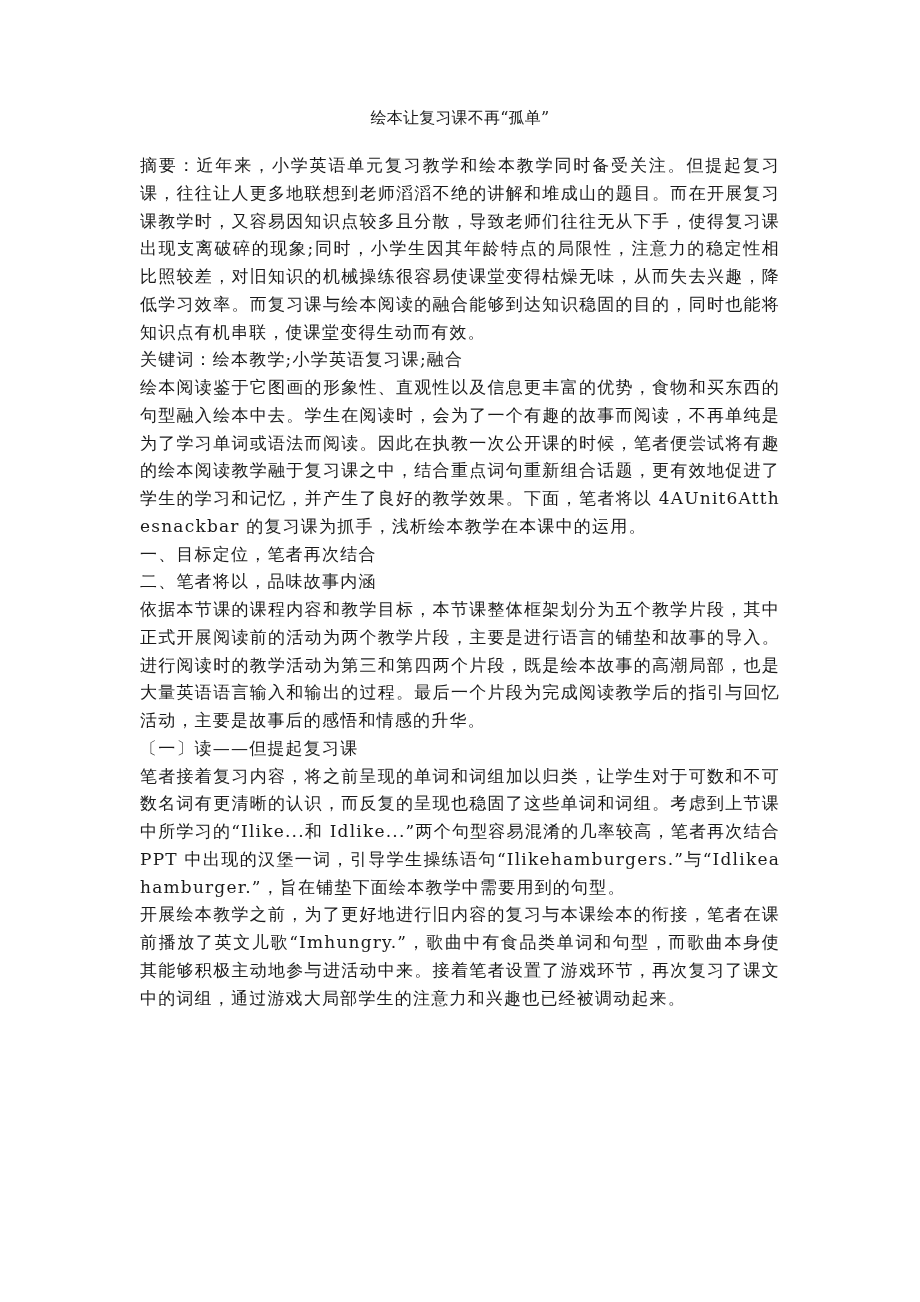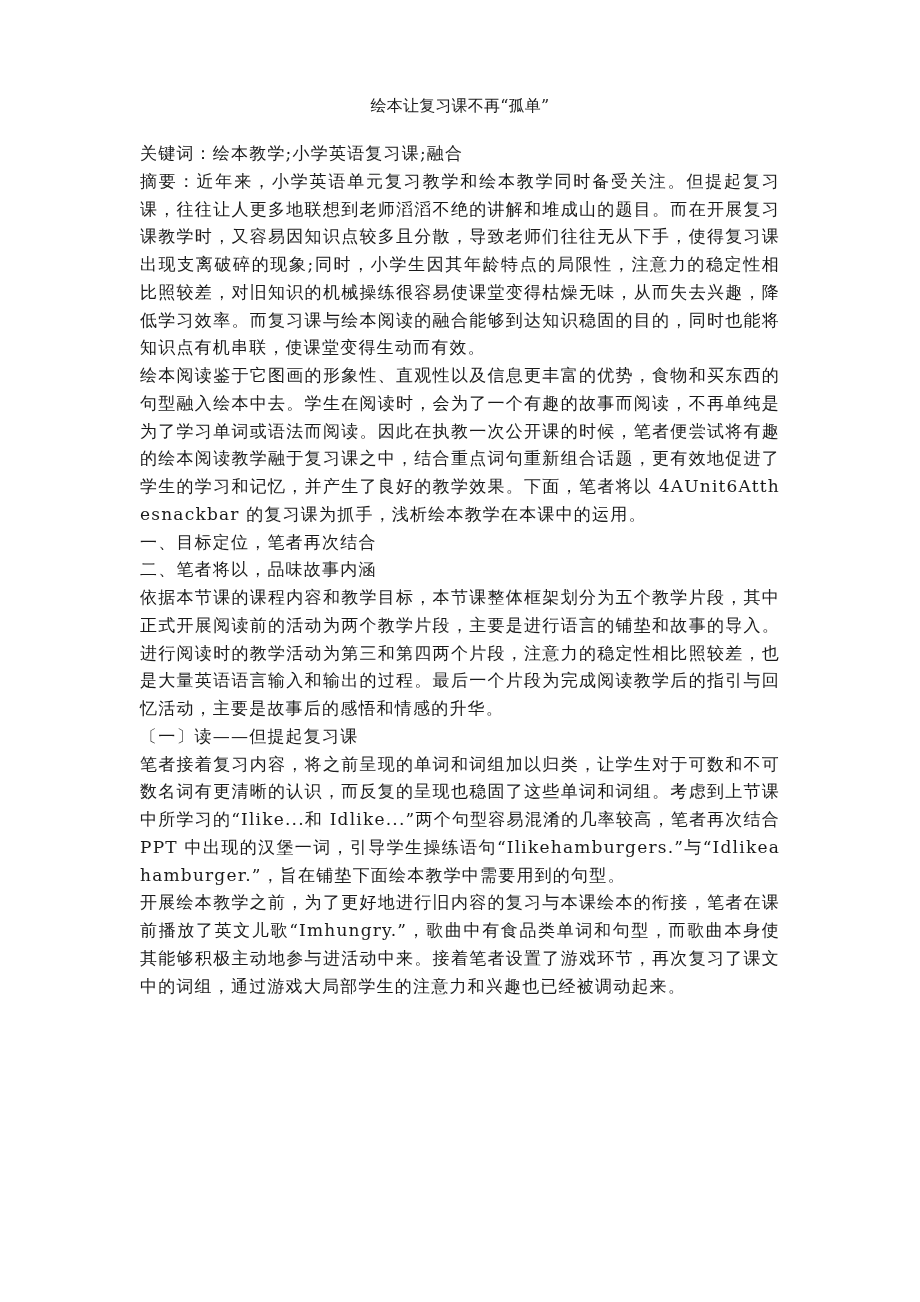--- a/index.html
+++ b/index.html
@@ -11,21 +11,21 @@
     width: 920px;
     height: 1302px;
     position: relative;
     overflow: hidden;
     color: #1a1a1a;
     font-family: "DejaVu Serif", "Liberation Serif", serif;
   }
   .page {
     position: absolute;
     left: 140px;
-    top: 96px;
+    top: 108px;
     width: 640px;
   }
   .title {
     text-align: center;
     font-size: 16px;
     line-height: 20px;
     height: 20px;
     margin: 0 0 24px 0;
     font-weight: normal;
     letter-spacing: 0.2px;
@@ -46,22 +46,22 @@
     font-weight: normal;
     letter-spacing: 1.2px;
   }
 </style>
 </head>
 <body>
 
 <main class="page">
   <h1 class="title">绘本让复习课不再“孤单”</h1>
 
+  <p class="para">摘要：近年来，小学英语单元复习教学和绘本教学同时备受关注。但提起复习课，往往让人更多地联想到老师滔滔不绝的讲解和堆成山的题目。而在开展复习课教学时，又容易因知识点较多且分散，导致老师们往往无从下手，使得复习课出现支离破碎的现象;同时，小学生因其年龄特点的局限性，注意力的稳定性相比照较差，对旧知识的机械操练很容易使课堂变得枯燥无味，从而失去兴趣，降低学习效率。而复习课与绘本阅读的融合能够到达知识稳固的目的，同时也能将知识点有机串联，使课堂变得生动而有效。</p>
   <p class="para">关键词：绘本教学;小学英语复习课;融合</p>
-  <p class="para">摘要：近年来，小学英语单元复习教学和绘本教学同时备受关注。但提起复习课，往往让人更多地联想到老师滔滔不绝的讲解和堆成山的题目。而在开展复习课教学时，又容易因知识点较多且分散，导致老师们往往无从下手，使得复习课出现支离破碎的现象;同时，小学生因其年龄特点的局限性，注意力的稳定性相比照较差，对旧知识的机械操练很容易使课堂变得枯燥无味，从而失去兴趣，降低学习效率。而复习课与绘本阅读的融合能够到达知识稳固的目的，同时也能将知识点有机串联，使课堂变得生动而有效。</p>
   <p class="para">绘本阅读鉴于它图画的形象性、直观性以及信息更丰富的优势，食物和买东西的句型融入绘本中去。学生在阅读时，会为了一个有趣的故事而阅读，不再单纯是为了学习单词或语法而阅读。因此在执教一次公开课的时候，笔者便尝试将有趣的绘本阅读教学融于复习课之中，结合重点词句重新组合话题，更有效地促进了学生的学习和记忆，并产生了良好的教学效果。下面，笔者将以 4AUnit6Atthesnackbar 的复习课为抓手，浅析绘本教学在本课中的运用。</p>
   <h2 class="heading">一、目标定位，笔者再次结合</h2>
   <h2 class="heading">二、笔者将以，品味故事内涵</h2>
-  <p class="para">依据本节课的课程内容和教学目标，本节课整体框架划分为五个教学片段，其中正式开展阅读前的活动为两个教学片段，主要是进行语言的铺垫和故事的导入。进行阅读时的教学活动为第三和第四两个片段，注意力的稳定性相比照较差，也是大量英语语言输入和输出的过程。最后一个片段为完成阅读教学后的指引与回忆活动，主要是故事后的感悟和情感的升华。</p>
+  <p class="para">依据本节课的课程内容和教学目标，本节课整体框架划分为五个教学片段，其中正式开展阅读前的活动为两个教学片段，主要是进行语言的铺垫和故事的导入。进行阅读时的教学活动为第三和第四两个片段，既是绘本故事的高潮局部，也是大量英语语言输入和输出的过程。最后一个片段为完成阅读教学后的指引与回忆活动，主要是故事后的感悟和情感的升华。</p>
   <h3 class="heading">〔一〕读——但提起复习课</h3>
   <p class="para">笔者接着复习内容，将之前呈现的单词和词组加以归类，让学生对于可数和不可数名词有更清晰的认识，而反复的呈现也稳固了这些单词和词组。考虑到上节课中所学习的“Ilike...和 Idlike...”两个句型容易混淆的几率较高，笔者再次结合 PPT 中出现的汉堡一词，引导学生操练语句“Ilikehamburgers.”与“Idlikeahamburger.”，旨在铺垫下面绘本教学中需要用到的句型。</p>
   <p class="para">开展绘本教学之前，为了更好地进行旧内容的复习与本课绘本的衔接，笔者在课前播放了英文儿歌“Imhungry.”，歌曲中有食品类单词和句型，而歌曲本身使其能够积极主动地参与进活动中来。接着笔者设置了游戏环节，再次复习了课文中的词组，通过游戏大局部学生的注意力和兴趣也已经被调动起来。</p>
 </main>
 
 </body></html>

